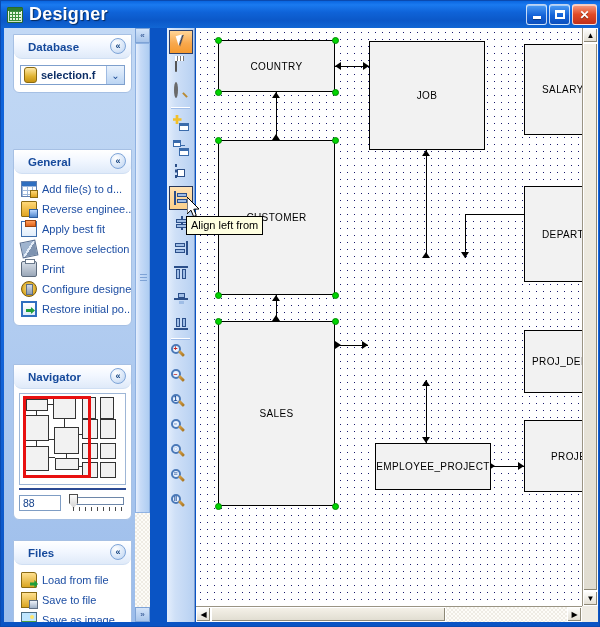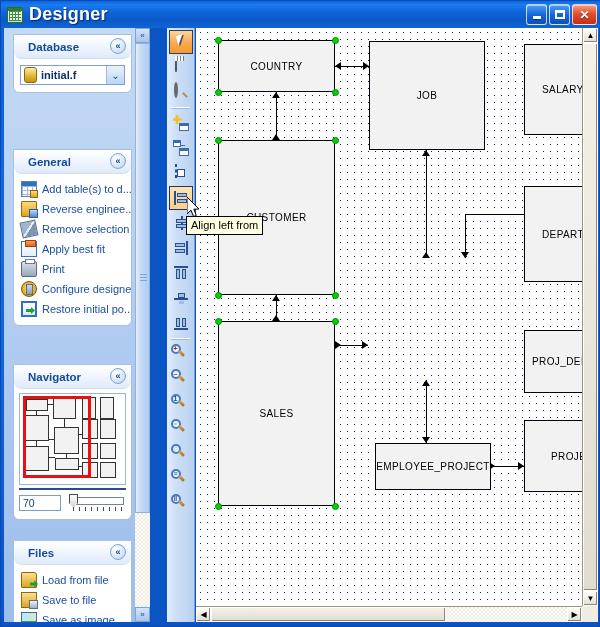--- a/index.html
+++ b/index.html
@@ -323,48 +323,48 @@
 
           <div class="grp" style="top:6px;">
             <div class="grp-head">
               <span class="grp-title">Database</span>
               <span class="chev">«</span>
             </div>
             <div class="grp-body" style="padding:6px 6px 7px 6px;">
               <div style="display:flex;align-items:center;height:20px;border:1px solid #7fa0cd;background:#fff;box-sizing:border-box;">
                 <span style="width:11px;height:14px;margin:0 4px 0 3px;border:1px solid #8a6a12;border-radius:3px;
                              background:linear-gradient(to bottom,#ffe9a8,#e0b331 60%,#c79415);flex:0 0 11px;"></span>
-                <span style="flex:1;color:#0d2f66;font-weight:bold;font-size:11px;white-space:nowrap;overflow:hidden;">initial.f</span>
+                <span style="flex:1;color:#0d2f66;font-weight:bold;font-size:11px;white-space:nowrap;overflow:hidden;">selection.f</span>
                 <span style="width:17px;height:18px;flex:0 0 17px;display:flex;align-items:center;justify-content:center;
                              background:linear-gradient(to bottom,#e9f2fd,#bcd5f3);border-left:1px solid #9fbbe2;color:#1a4a94;font-size:10px;">⌄</span>
               </div>
             </div>
           </div>
 
           <div class="grp" style="top:121px;">
             <div class="grp-head">
               <span class="grp-title">General</span>
               <span class="chev">«</span>
             </div>
             <div class="grp-body">
               <div class="item">
                 <span class="ic ic-addtable"></span>
-                <span class="lbl">Add table(s) to d...</span>
+                <span class="lbl">Add file(s) to d...</span>
               </div>
               <div class="item">
                 <span class="ic ic-reverse"></span>
                 <span class="lbl">Reverse enginee...</span>
               </div>
               <div class="item">
+                <span class="ic ic-bestfit"></span>
+                <span class="lbl">Apply best fit</span>
+              </div>
+              <div class="item">
                 <span class="ic ic-remove"></span>
                 <span class="lbl">Remove selection</span>
-              </div>
-              <div class="item">
-                <span class="ic ic-bestfit"></span>
-                <span class="lbl">Apply best fit</span>
               </div>
               <div class="item">
                 <span class="ic ic-print"></span>
                 <span class="lbl">Print</span>
               </div>
               <div class="item">
                 <span class="ic ic-config"></span>
                 <span class="lbl">Configure designer</span>
               </div>
               <div class="item">
@@ -401,21 +401,21 @@
                 <div class="nline" style="left:16px;top:47px;width:1px;height:6px;"></div>
                 <div class="nline" style="left:29px;top:45px;width:6px;height:1px;"></div>
                 <div class="nline" style="left:29px;top:63px;width:6px;height:1px;"></div>
                 <div class="nline" style="left:58px;top:40px;width:5px;height:1px;"></div>
                 <div class="nline" style="left:46px;top:60px;width:1px;height:5px;"></div>
                 <div class="nline" style="left:58px;top:72px;width:5px;height:1px;"></div>
                 <div class="nav-view"></div>
               </div>
               <div class="nav-hr"></div>
               <div class="nav-ctrl">
-                <div class="nav-num">70</div>
+                <div class="nav-num">88</div>
                 <div class="slider">
                   <div class="track"></div>
                   <div class="ticks"></div>
                   <div class="knob"></div>
                 </div>
               </div>
             </div>
           </div>
 
           <div class="grp" style="top:512px;">

